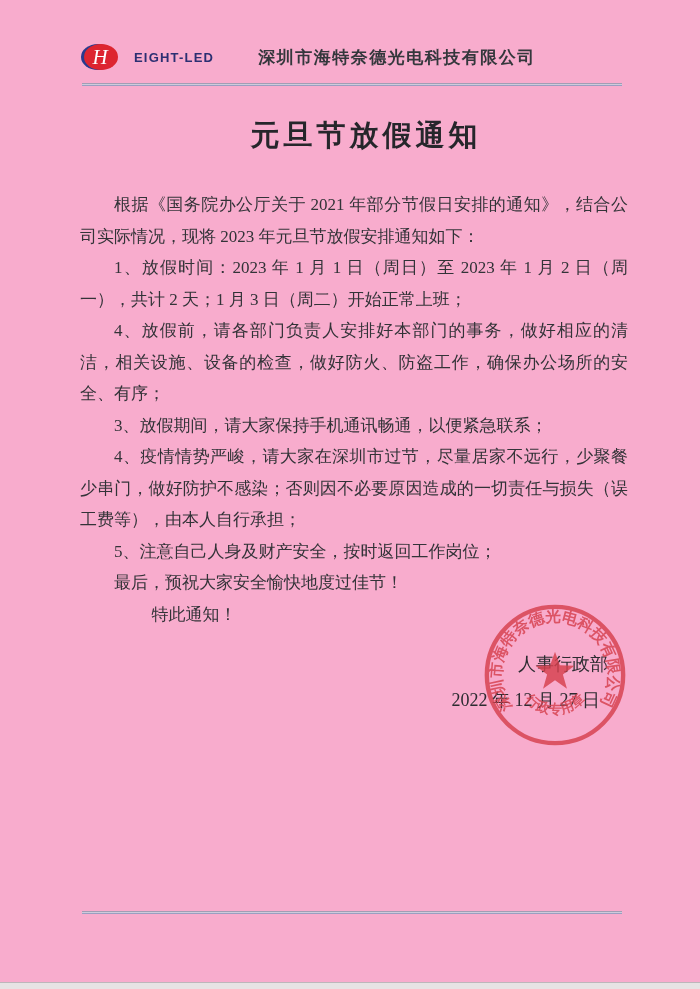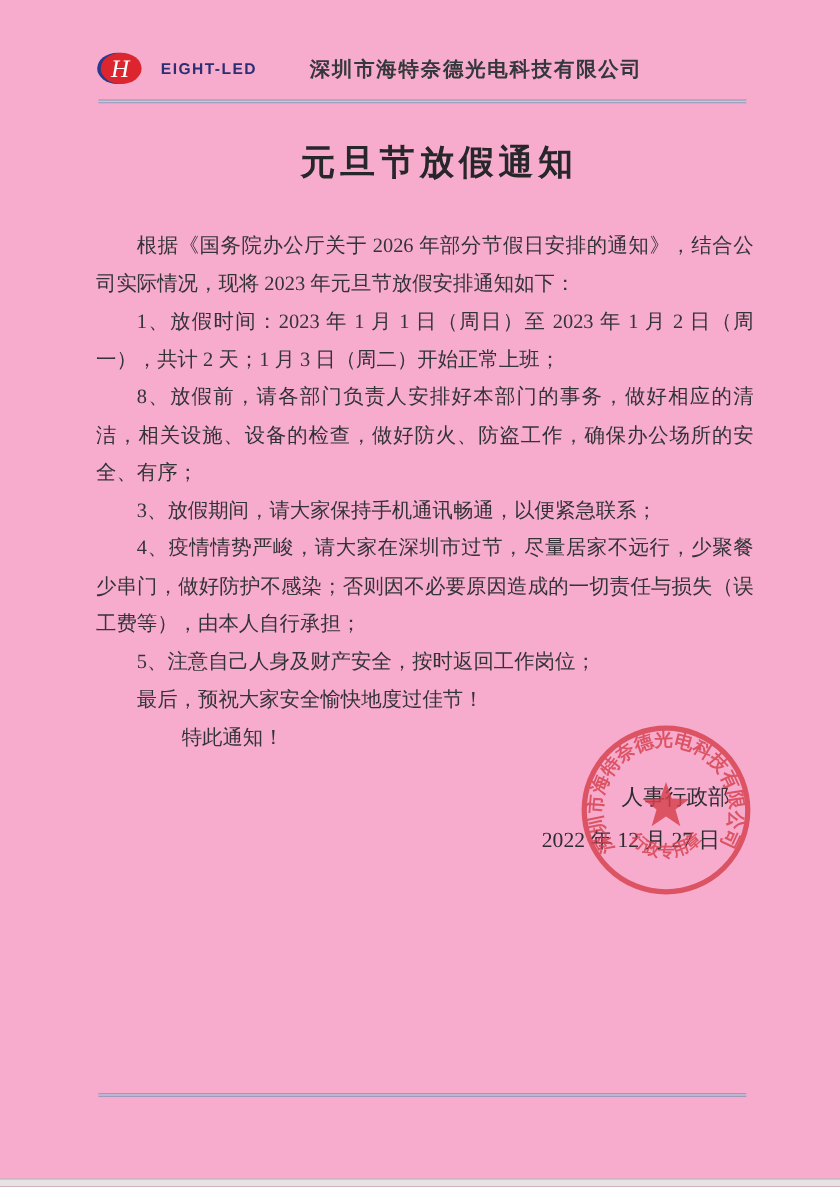--- a/index.html
+++ b/index.html
@@ -54,23 +54,23 @@
       <span class="brand">EIGHT-LED</span>
     </div>
     <div class="company">深圳市海特奈德光电科技有限公司</div>
   </div>
 
   <div class="rule rule-top"></div>
 
   <div class="title">元旦节放假通知</div>
 
   <div class="body">
-    <p class="para">根据《国务院办公厅关于 2026 年部分节假日安排的通知》，结合公司实际情况，现将 2023 年元旦节放假安排通知如下：</p>
+    <p class="para">根据《国务院办公厅关于 2021 年部分节假日安排的通知》，结合公司实际情况，现将 2023 年元旦节放假安排通知如下：</p>
     <p class="para">1、放假时间：2023 年 1 月 1 日（周日）至 2023 年 1 月 2 日（周一），共计 2 天；1 月 3 日（周二）开始正常上班；</p>
-    <p class="para">8、放假前，请各部门负责人安排好本部门的事务，做好相应的清洁，相关设施、设备的检查，做好防火、防盗工作，确保办公场所的安全、有序；</p>
+    <p class="para">4、放假前，请各部门负责人安排好本部门的事务，做好相应的清洁，相关设施、设备的检查，做好防火、防盗工作，确保办公场所的安全、有序；</p>
     <p class="para">3、放假期间，请大家保持手机通讯畅通，以便紧急联系；</p>
     <p class="para">4、疫情情势严峻，请大家在深圳市过节，尽量居家不远行，少聚餐少串门，做好防护不感染；否则因不必要原因造成的一切责任与损失（误工费等），由本人自行承担；</p>
     <p class="para">5、注意自己人身及财产安全，按时返回工作岗位；</p>
     <p class="para">最后，预祝大家安全愉快地度过佳节！</p>
     <p class="para para-deep">特此通知！</p>
   </div>
 
   <div class="sig">
     <div class="sig-dept">人事行政部</div>
     <div class="sig-date">2022 年 12 月 27 日</div>

